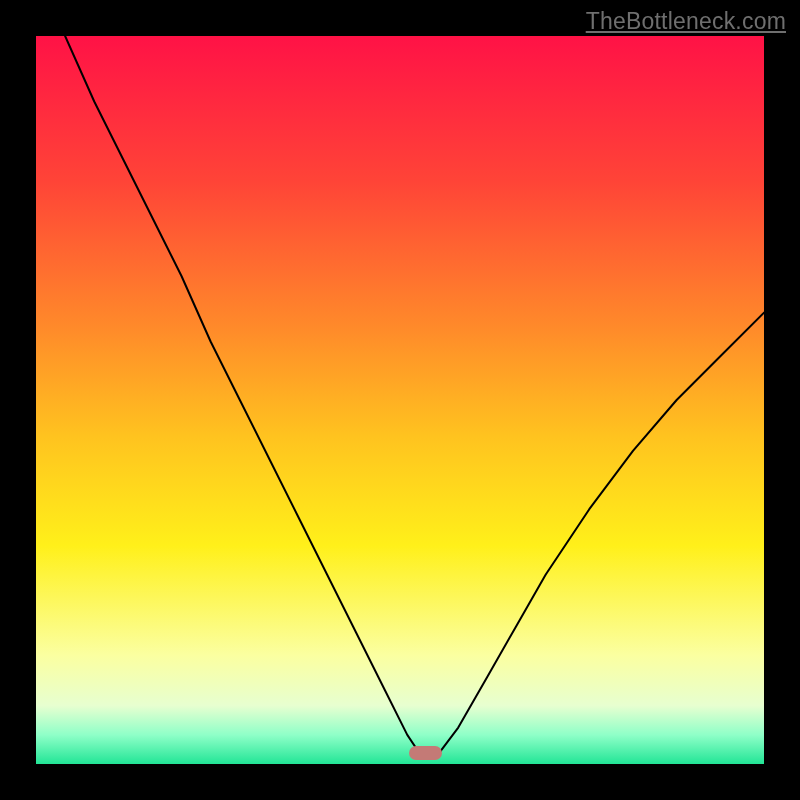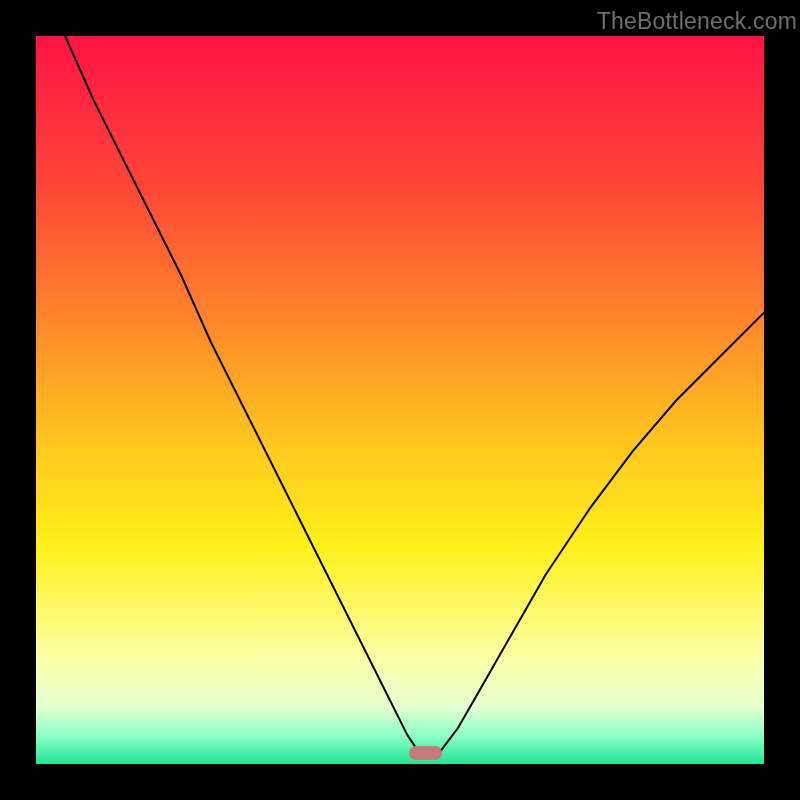--- a/index.html
+++ b/index.html
@@ -25,25 +25,26 @@
     height: 728px;
     
   }
   .gradient-bg {
     position: absolute;
     inset: 0;
   }
   .watermark {
     position: absolute;
     top: 8px;
-    right: 3px;
+    right: 14px;
     color: #6f6f6f;
     font-size: 23px;
     font-weight: 500;
     letter-spacing: 0.2px;
+    text-decoration: underline;
   }
   .marker {
     position: absolute;
     background: #c47a76;
     border-radius: 10px;
   }
   svg.curve {
     position: absolute;
     inset: 0;
   }

